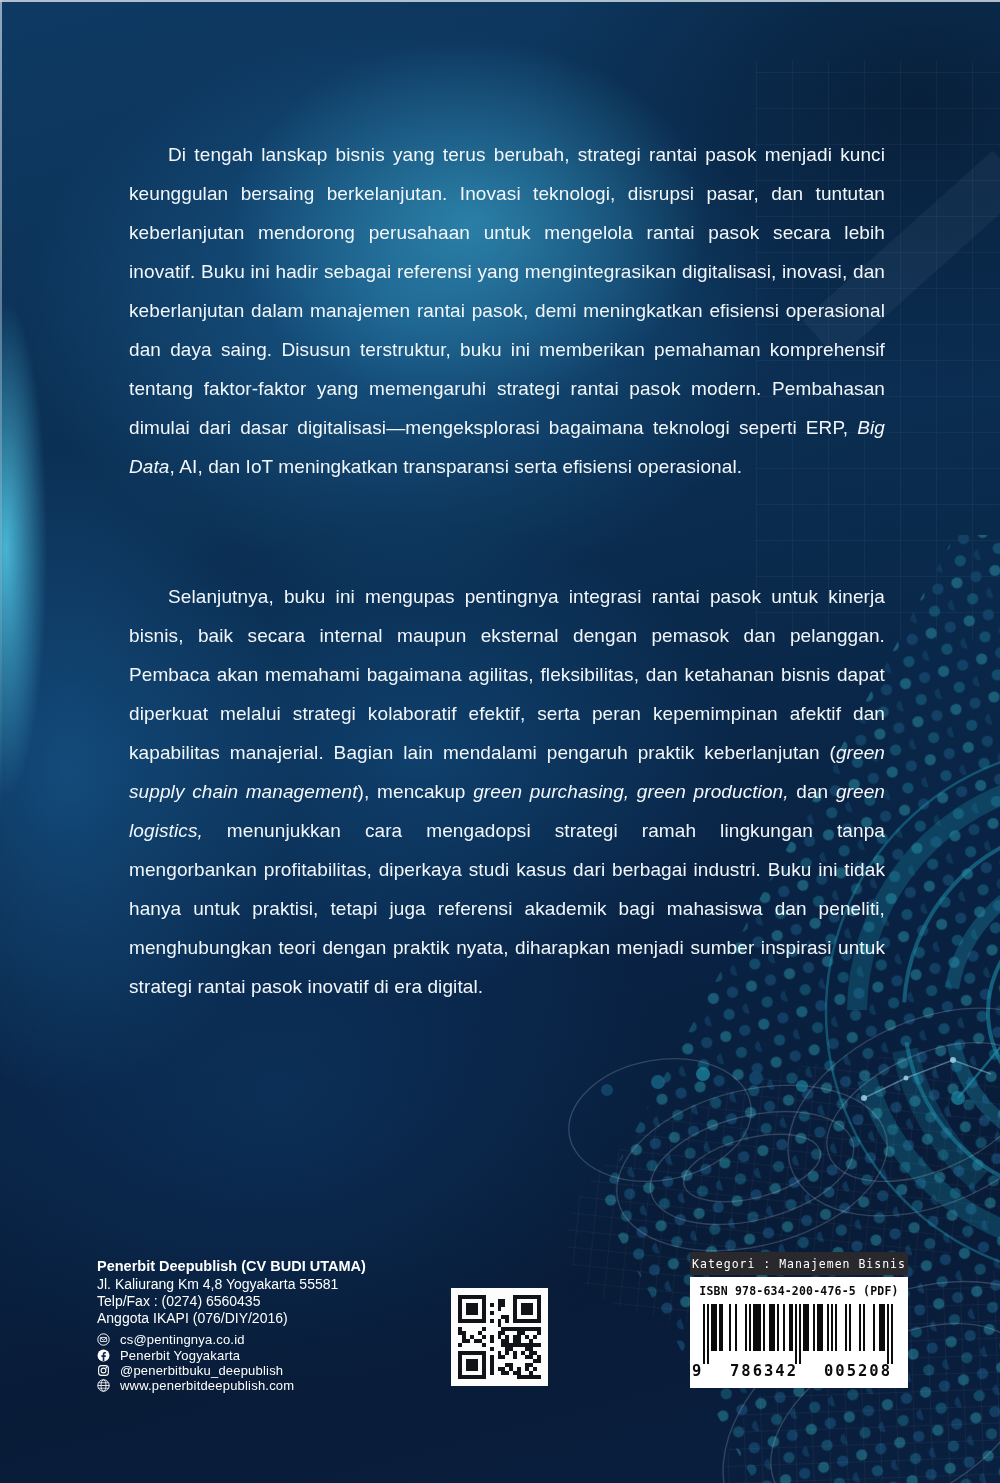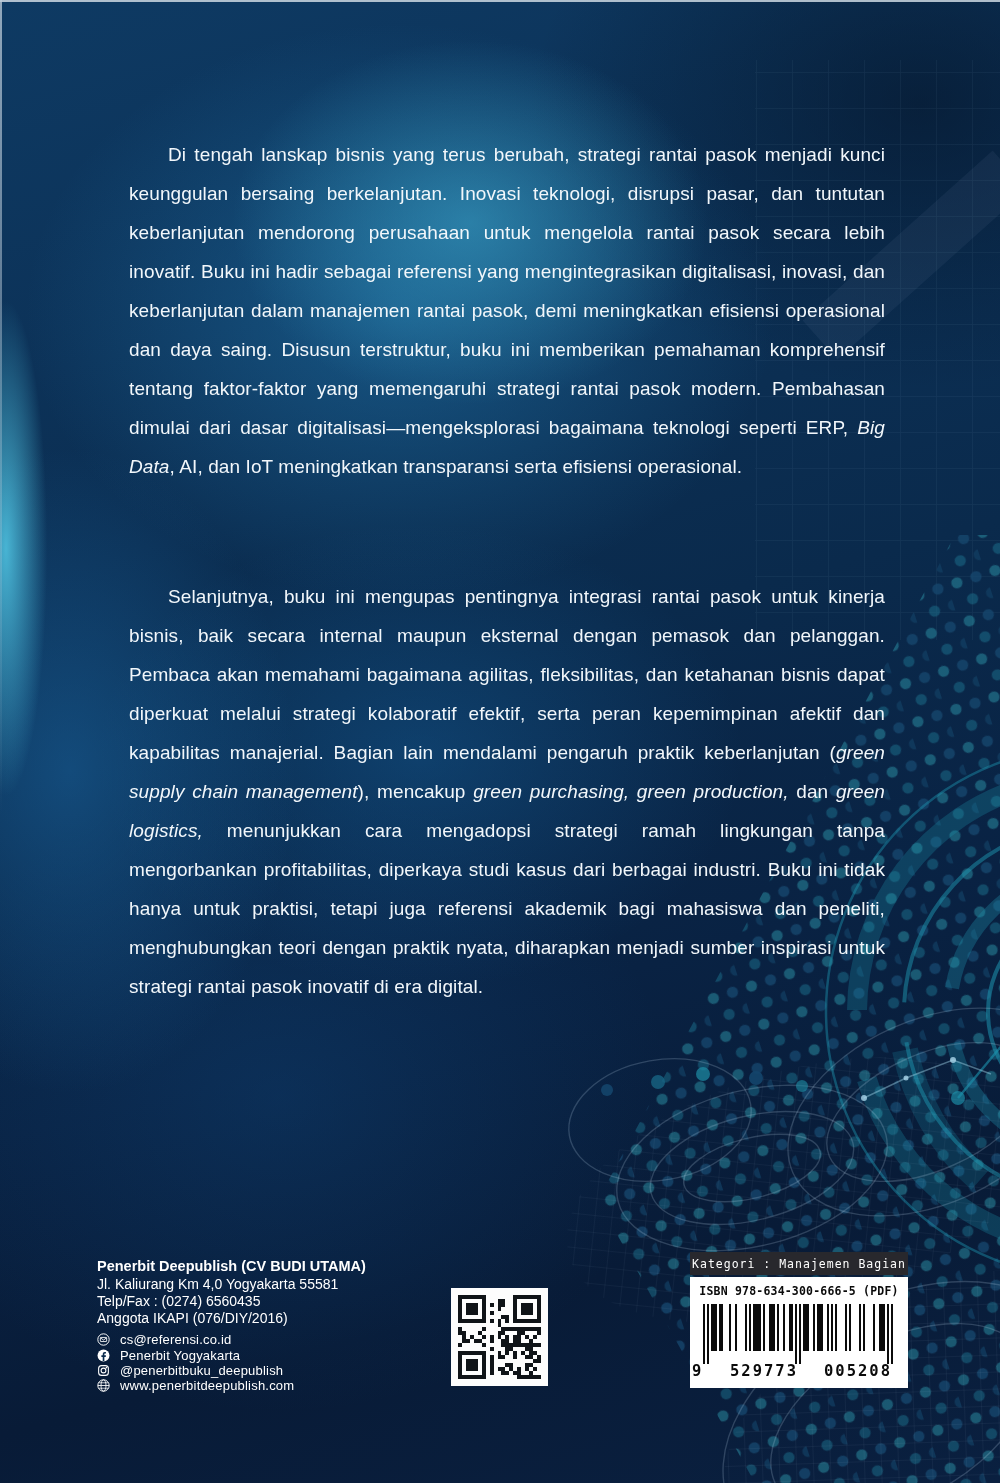--- a/index.html
+++ b/index.html
@@ -131,31 +131,31 @@
   <div class="edge-top"></div>
   <div class="edge-left"></div>
 
   <div class="synopsis">
     <p class="p1"><span>Di tengah lanskap bisnis yang terus berubah, strategi rantai pasok menjadi kunci keunggulan bersaing berkelanjutan. Inovasi teknologi, disrupsi pasar, dan tuntutan keberlanjutan mendorong perusahaan untuk mengelola rantai pasok secara lebih inovatif. Buku ini hadir sebagai referensi yang mengintegrasikan digitalisasi, inovasi, dan keberlanjutan dalam manajemen rantai pasok, demi meningkatkan efisiensi operasional dan daya saing. Disusun terstruktur, buku ini memberikan pemahaman komprehensif tentang faktor-faktor yang memengaruhi strategi rantai pasok modern. Pembahasan dimulai dari dasar digitalisasi—mengeksplorasi bagaimana teknologi seperti ERP, </span><span class="it">Big Data</span><span>, AI, dan IoT meningkatkan transparansi serta efisiensi operasional.</span></p>
     <p class="p2"><span>Selanjutnya, buku ini mengupas pentingnya integrasi rantai pasok untuk kinerja bisnis, baik secara internal maupun eksternal dengan pemasok dan pelanggan. Pembaca akan memahami bagaimana agilitas, fleksibilitas, dan ketahanan bisnis dapat diperkuat melalui strategi kolaboratif efektif, serta peran kepemimpinan afektif dan kapabilitas manajerial. Bagian lain mendalami pengaruh praktik keberlanjutan (</span><span class="it">green supply chain management</span><span>), mencakup </span><span class="it">green purchasing, green production,</span><span> dan </span><span class="it">green logistics,</span><span> menunjukkan cara mengadopsi strategi ramah lingkungan tanpa mengorbankan profitabilitas, diperkaya studi kasus dari berbagai industri. Buku ini tidak hanya untuk praktisi, tetapi juga referensi akademik bagi mahasiswa dan peneliti, menghubungkan teori dengan praktik nyata, diharapkan menjadi sumber inspirasi untuk strategi rantai pasok inovatif di era digital.</span></p>
   </div>
 
   <div class="publisher">
     <div class="name">Penerbit Deepublish (CV BUDI UTAMA)</div>
-    <div class="line">Jl. Kaliurang Km 4,0 Yogyakarta 55581</div>
+    <div class="line">Jl. Kaliurang Km 4,8 Yogyakarta 55581</div>
     <div class="line">Telp/Fax : (0274) 6560435</div>
     <div class="line">Anggota IKAPI (076/DIY/2016)</div>
     <div class="contacts">
       <div class="contact-row">
         <svg class="cicon" viewBox="0 0 24 24">
           <circle cx="12" cy="12" r="10.5" fill="none" stroke="#fff" stroke-width="1.8"></circle>
           <rect x="6.2" y="8.2" width="11.6" height="7.6" rx="1" fill="none" stroke="#fff" stroke-width="1.6"></rect>
           <path d="M6.5 9l5.5 4 5.5-4" fill="none" stroke="#fff" stroke-width="1.6"></path>
         </svg>
-        <span class="clabel">cs@referensi.co.id</span>
+        <span class="clabel">cs@pentingnya.co.id</span>
       </div>
       <div class="contact-row">
         <svg class="cicon" viewBox="0 0 24 24">
           <circle cx="12" cy="12" r="11" fill="#fff"></circle>
           <path d="M13.6 22v-7.4h2.5l.4-2.9h-2.9V9.8c0-.84.23-1.4 1.44-1.4h1.54V5.8c-.27-.04-1.18-.11-2.24-.11-2.22 0-3.74 1.35-3.74 3.84v2.14H8.1v2.9h2.45V22h3.05z" fill="#0a2a4c"></path>
         </svg>
         <span class="clabel">Penerbit Yogyakarta</span>
       </div>
       <div class="contact-row">
         <svg class="cicon" viewBox="0 0 24 24">
@@ -385,24 +385,24 @@
         <div style="grid-row-start: 21; grid-column-start: 7;"></div>
         <div style="grid-row-start: 21; grid-column-start: 16;"></div>
         <div style="grid-row-start: 21; grid-column-start: 17;"></div>
         <div style="grid-row-start: 21; grid-column-start: 18;"></div>
         <div style="grid-row-start: 21; grid-column-start: 19;"></div>
         <div style="grid-row-start: 21; grid-column-start: 20;"></div>
         <div style="grid-row-start: 21; grid-column-start: 21;"></div>
       </div>
   </div>
 
-  <div class="category">Kategori : Manajemen Bagian</div>
+  <div class="category">Kategori : Manajemen Bisnis</div>
 
   <div class="isbn-box">
-    <div class="isbn-text">ISBN 978-634-300-666-5 (PDF)</div>
+    <div class="isbn-text">ISBN 978-634-200-476-5 (PDF)</div>
     <svg class="barcode" width="192" height="62" viewBox="0 0 192 62" id="barcode-svg">
         <rect x="0" y="0" width="2" height="60" fill="#0b0b0b"></rect>
         <rect x="4" y="0" width="2" height="60" fill="#0b0b0b"></rect>
         <rect x="8" y="0" width="2" height="47" fill="#0b0b0b"></rect>
         <rect x="10" y="0" width="2" height="47" fill="#0b0b0b"></rect>
         <rect x="12" y="0" width="2" height="47" fill="#0b0b0b"></rect>
         <rect x="16" y="0" width="2" height="47" fill="#0b0b0b"></rect>
         <rect x="18" y="0" width="2" height="47" fill="#0b0b0b"></rect>
         <rect x="26" y="0" width="2" height="47" fill="#0b0b0b"></rect>
         <rect x="32" y="0" width="2" height="47" fill="#0b0b0b"></rect>
@@ -437,17 +437,17 @@
         <rect x="156" y="0" width="2" height="47" fill="#0b0b0b"></rect>
         <rect x="160" y="0" width="2" height="47" fill="#0b0b0b"></rect>
         <rect x="170" y="0" width="2" height="47" fill="#0b0b0b"></rect>
         <rect x="176" y="0" width="2" height="47" fill="#0b0b0b"></rect>
         <rect x="178" y="0" width="2" height="47" fill="#0b0b0b"></rect>
         <rect x="180" y="0" width="2" height="47" fill="#0b0b0b"></rect>
         <rect x="184" y="0" width="2" height="60" fill="#0b0b0b"></rect>
         <rect x="188" y="0" width="2" height="60" fill="#0b0b0b"></rect>
       </svg>
     <span class="bc-digit bc-d0">9</span>
-    <span class="bc-digit bc-d1">529773</span>
+    <span class="bc-digit bc-d1">786342</span>
     <span class="bc-digit bc-d2">005208</span>
   </div>
 
 </div>
 
 </body></html>

